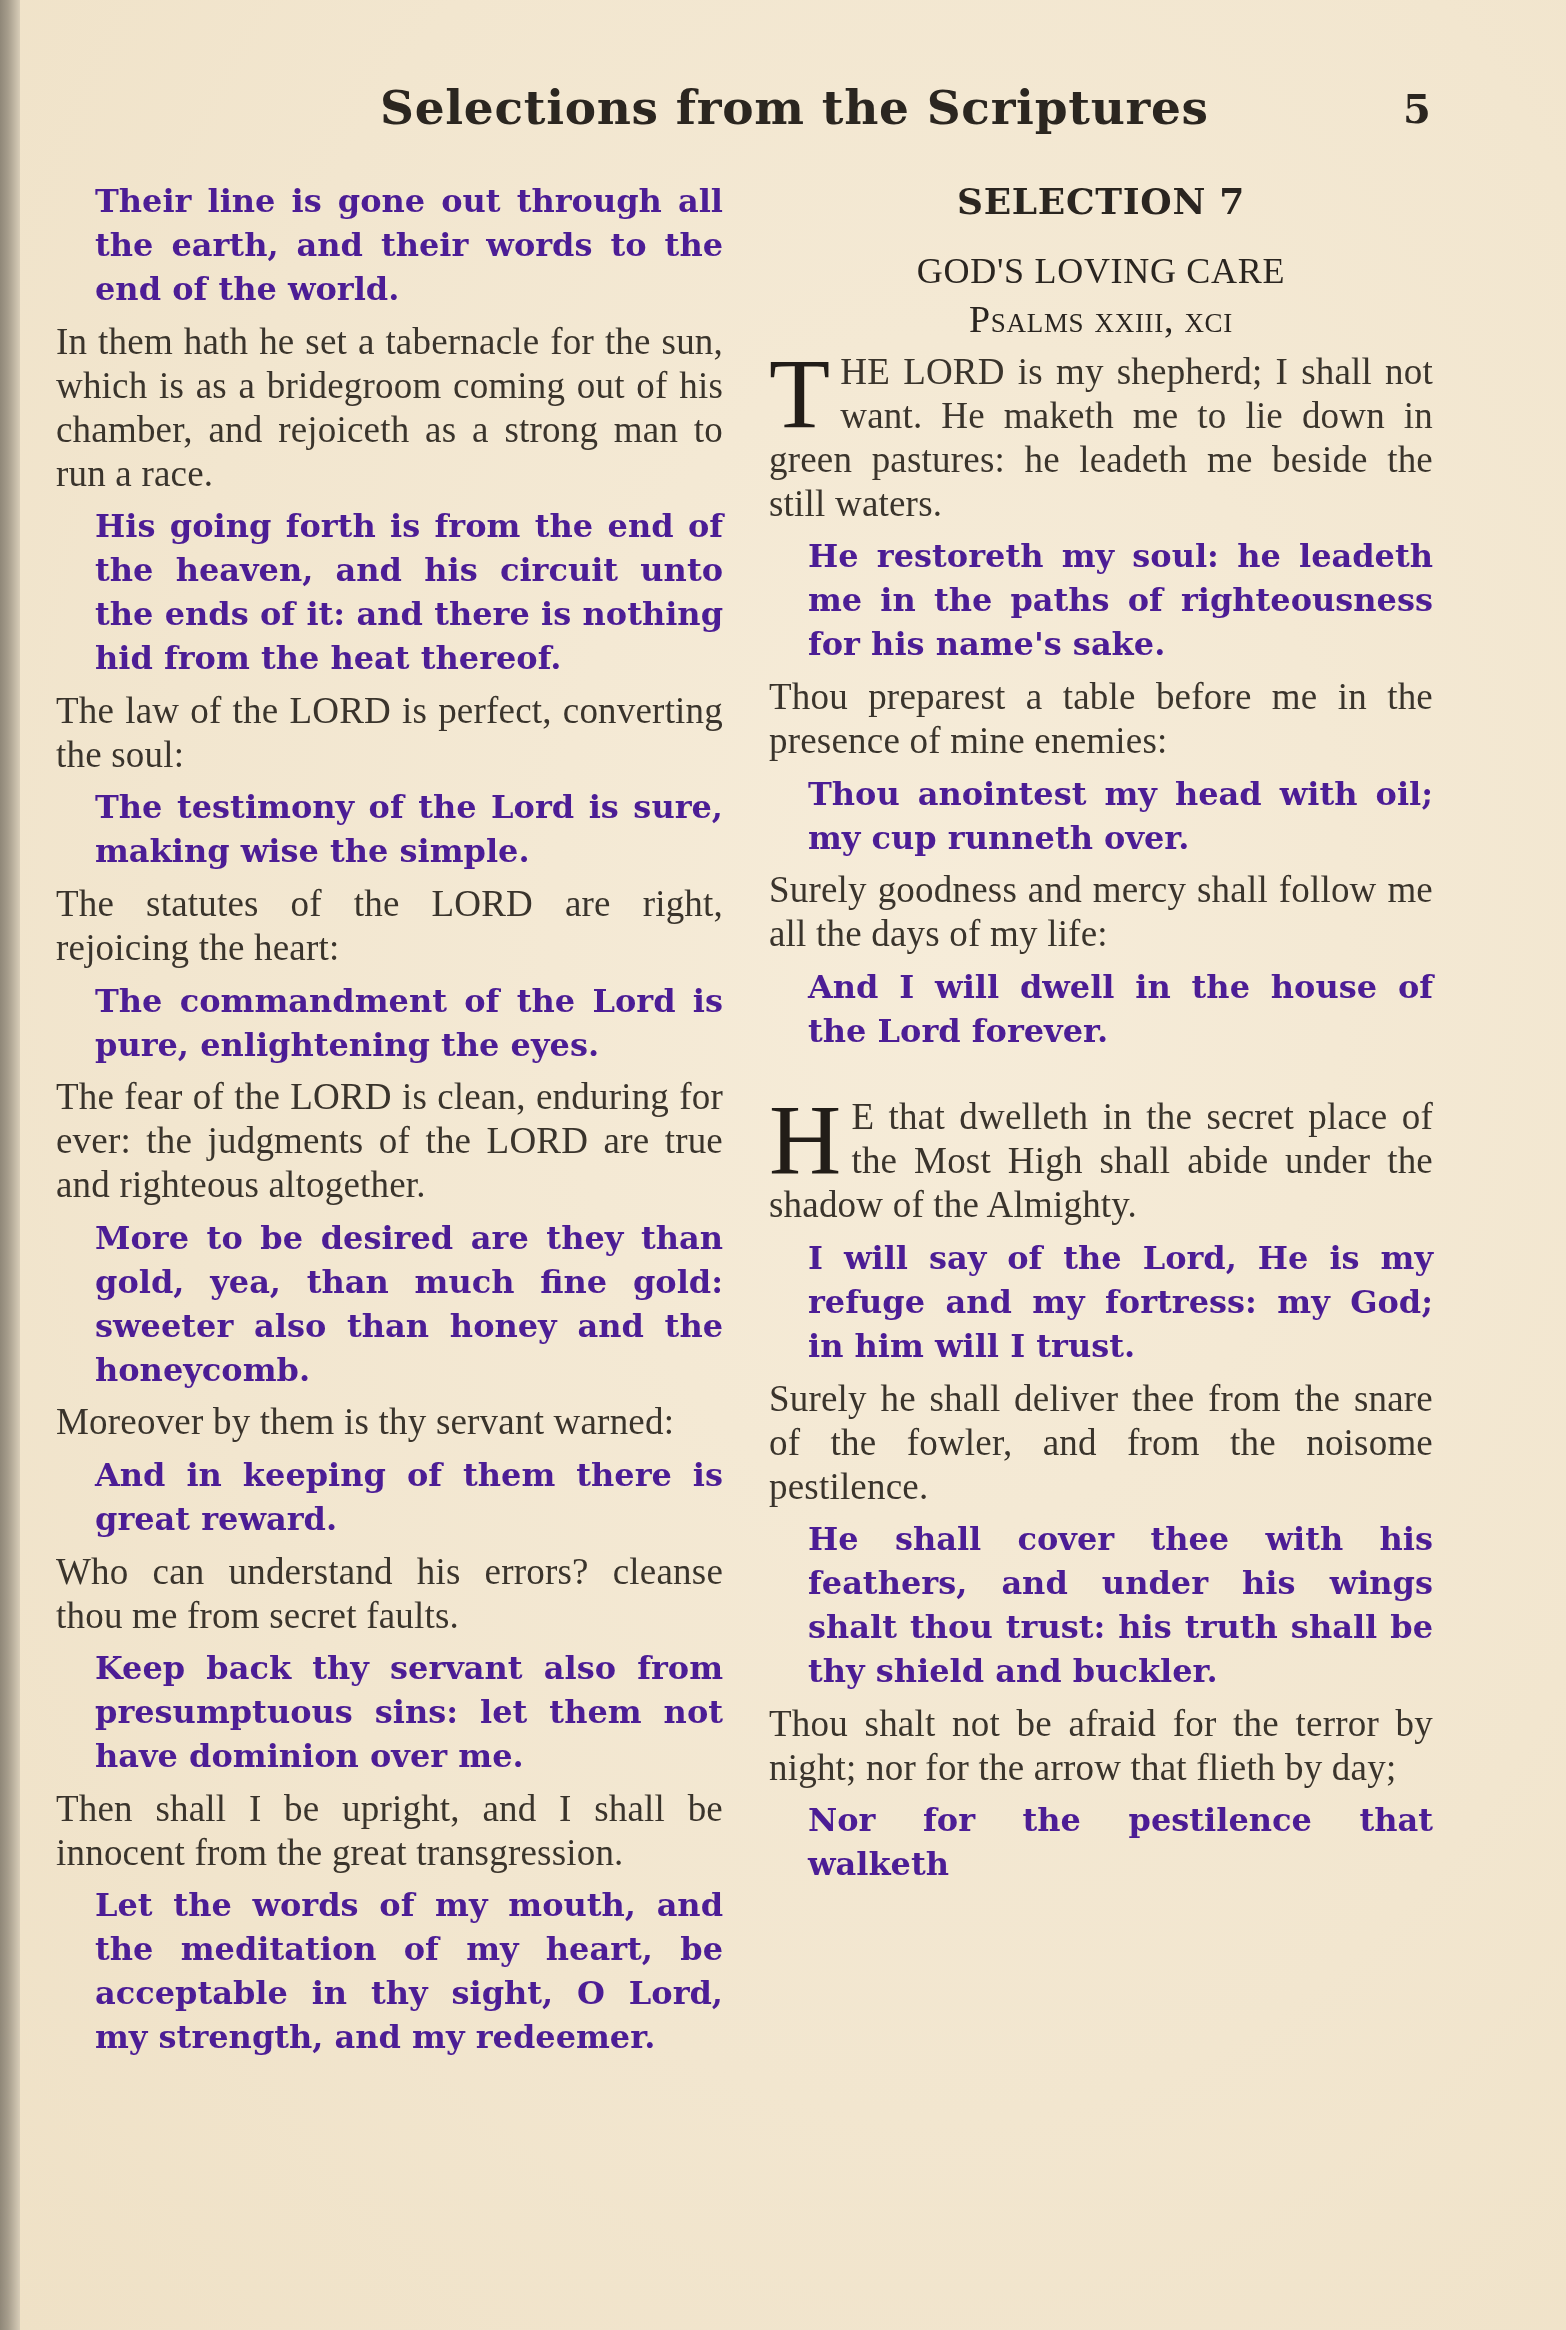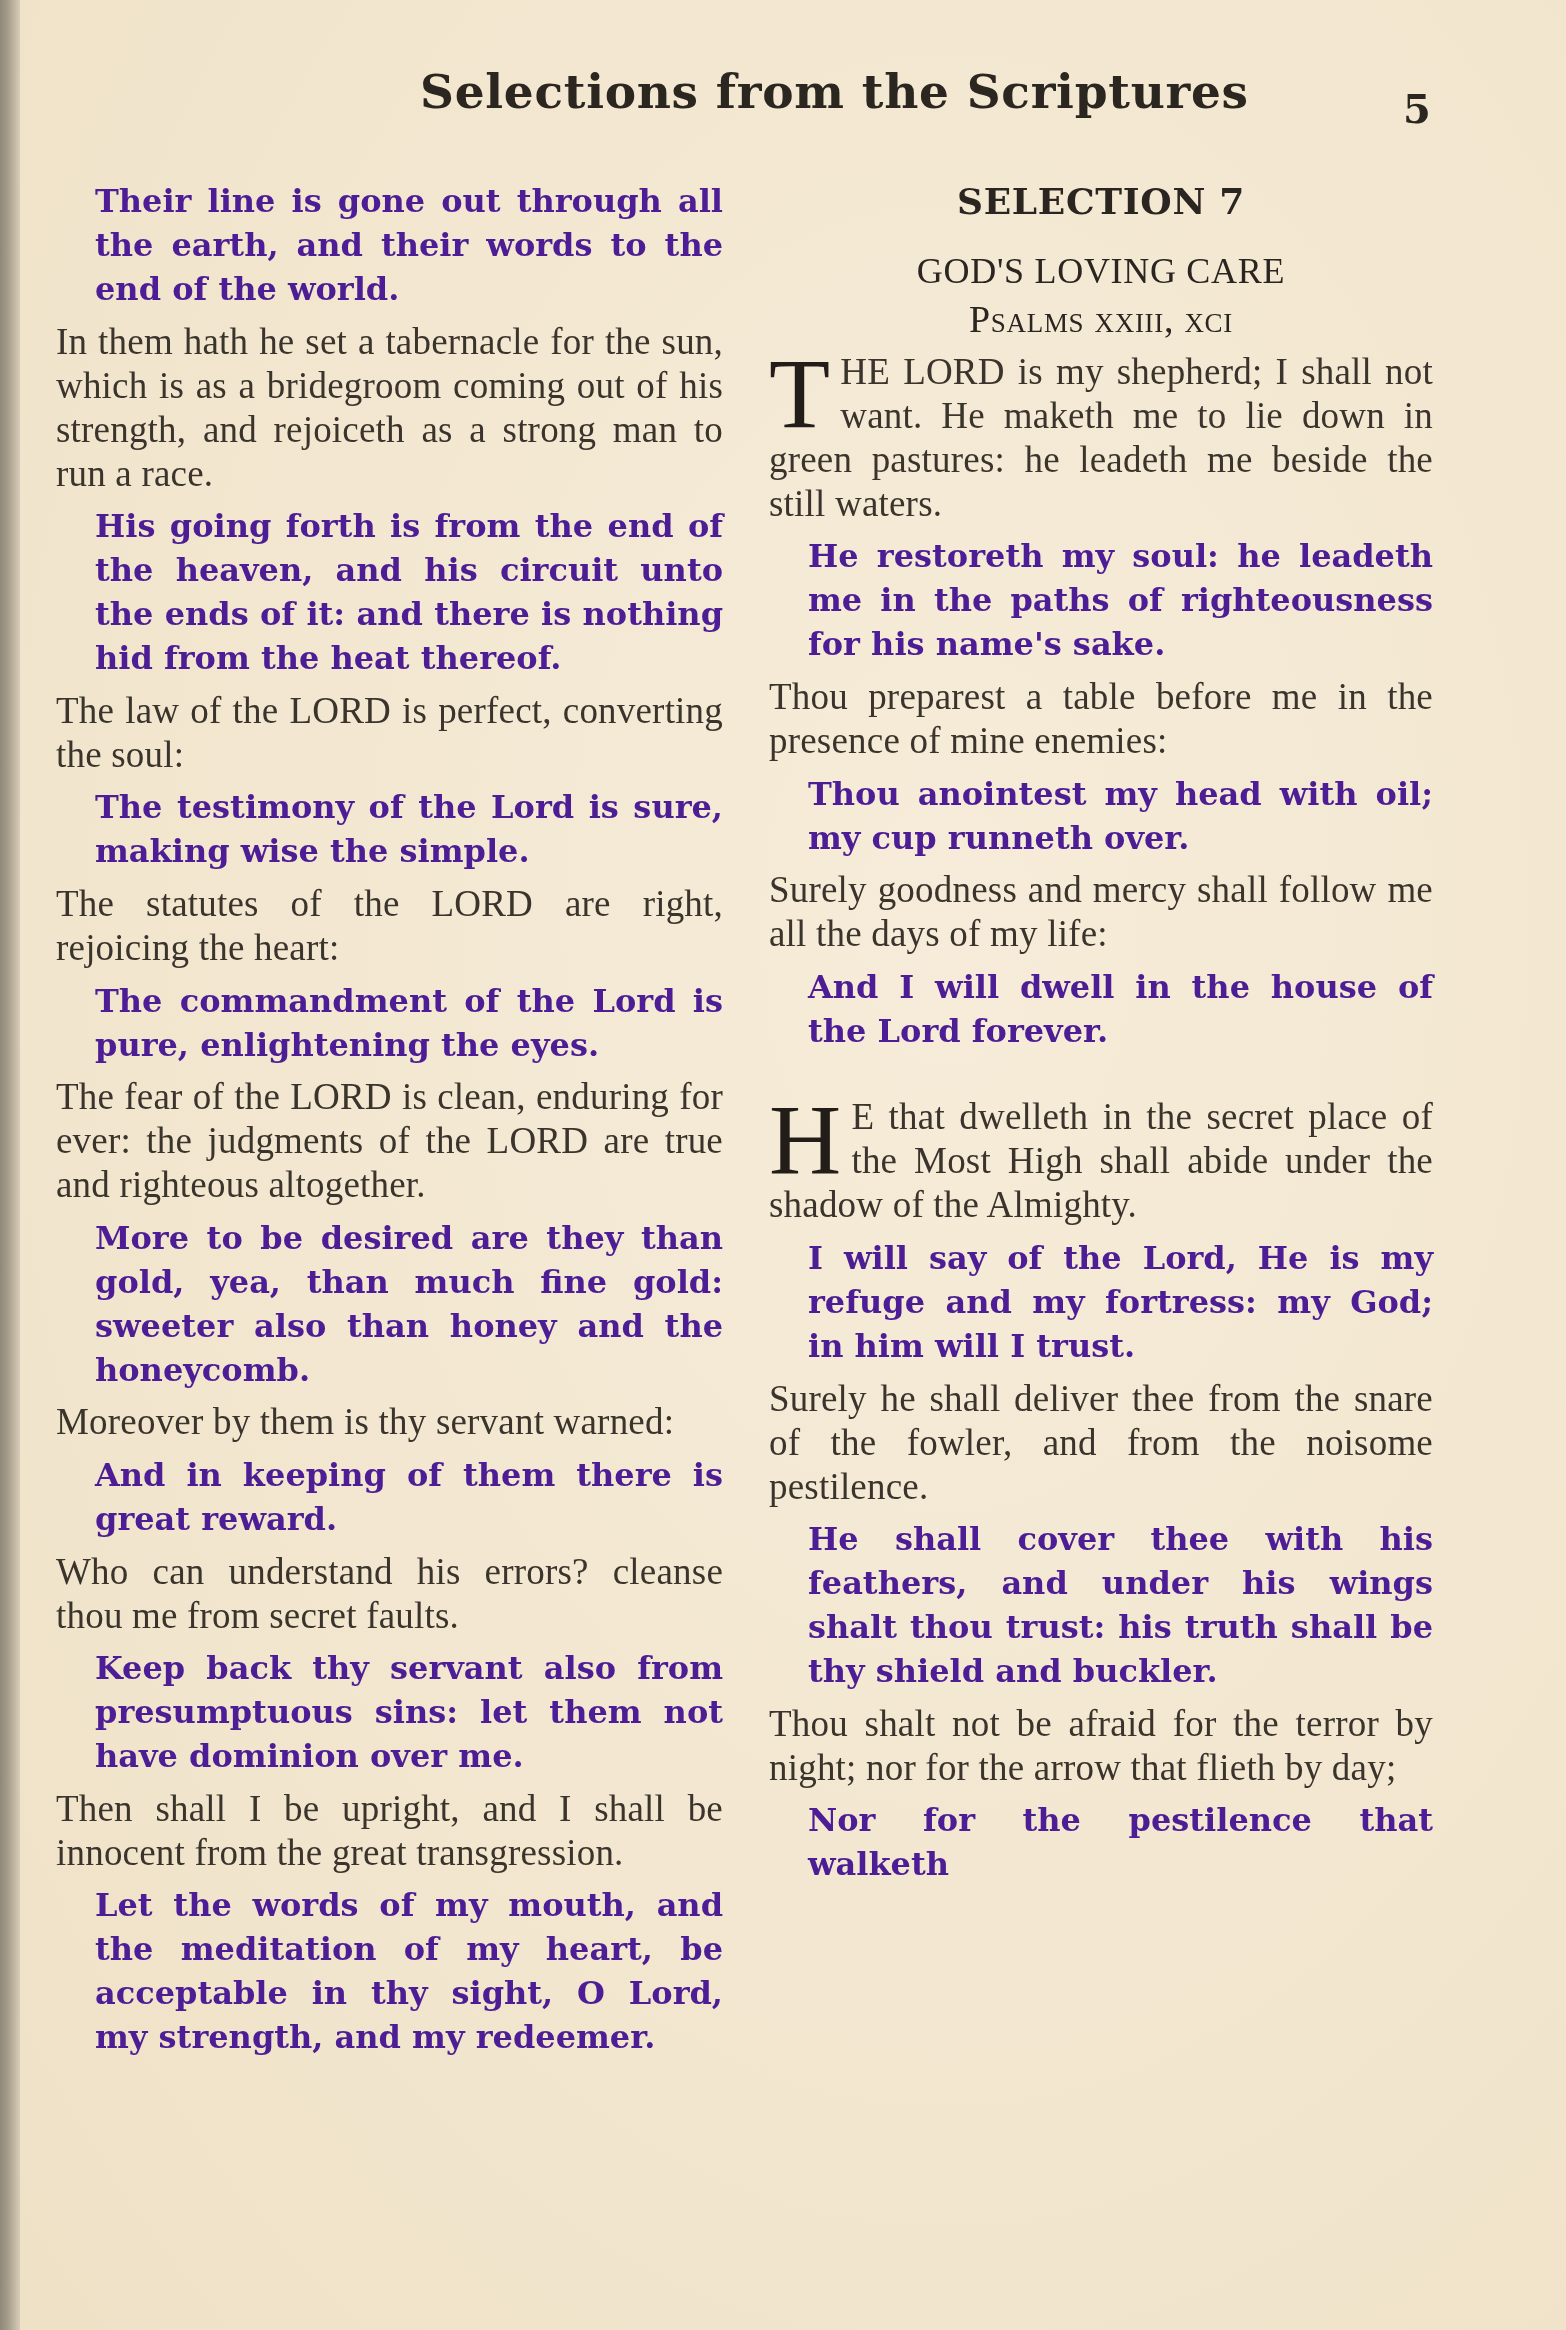--- a/index.html
+++ b/index.html
@@ -12,23 +12,23 @@
   }
   .page-edge {
     position: absolute; left: 0; top: 0; width: 20px; height: 2330px;
     background: linear-gradient(to right, #8f8778 0%, #a69d8c 40%, #d8cdb8 100%);
   }
   .page-bg {
     position: absolute; left: 20px; top: 0; right: 0; bottom: 0;
     background: radial-gradient(ellipse at 60% 40%, #f6ecd9 0%, #f2e6cf 60%, #efe1c6 100%);
   }
   .running-head {
-    position: absolute; top: 64px; left: 380px;
+    position: absolute; top: 80px; left: 380px;
     font-family: "DejaVu Serif", serif; font-weight: bold;
-    font-size: 47px; letter-spacing: 0.7px; color: #2b2620; margin-left: 40px;
+    font-size: 47px; letter-spacing: 0.7px; color: #2b2620;
   }
   .page-number {
     position: absolute; top: 85px; left: 1403px;
     font-size: 40px; font-weight: bold; color: #2b2620;
   }
   .col {
     position: absolute; top: 179px;
     font-size: 34px; line-height: 44px;
   }
   .col-left { left: 56px; width: 667px; }
@@ -49,21 +49,21 @@
 <body>
 
 <div class="page-edge"></div>
 <div class="page-bg"></div>
 
 <div class="running-head">Selections from the Scriptures</div>
 <div class="page-number">5</div>
 
 <div class="col col-left">
   <p class="response">Their line is gone out through all the earth, and their words to the end of the world.</p>
-  <p class="leader">In them hath he set a tabernacle for the sun, which is as a bridegroom coming out of his strength, and rejoiceth as a strong man to run a race.</p>
+  <p class="leader">In them hath he set a tabernacle for the sun, which is as a bridegroom coming out of his chamber, and rejoiceth as a strong man to run a race.</p>
   <p class="response">His going forth is from the end of the heaven, and his circuit unto the ends of it: and there is nothing hid from the heat thereof.</p>
   <p class="leader">The law of the LORD is perfect, converting the soul:</p>
   <p class="response">The testimony of the Lord is sure, making wise the simple.</p>
   <p class="leader">The statutes of the LORD are right, rejoicing the heart:</p>
   <p class="response">The commandment of the Lord is pure, enlightening the eyes.</p>
   <p class="leader">The fear of the LORD is clean, enduring for ever: the judgments of the LORD are true and righteous altogether.</p>
   <p class="response">More to be desired are they than gold, yea, than much fine gold: sweeter also than honey and the honeycomb.</p>
   <p class="leader">Moreover by them is thy servant warned:</p>
   <p class="response">And in keeping of them there is great reward.</p>
   <p class="leader">Who can understand his errors? cleanse thou me from secret faults.</p>

